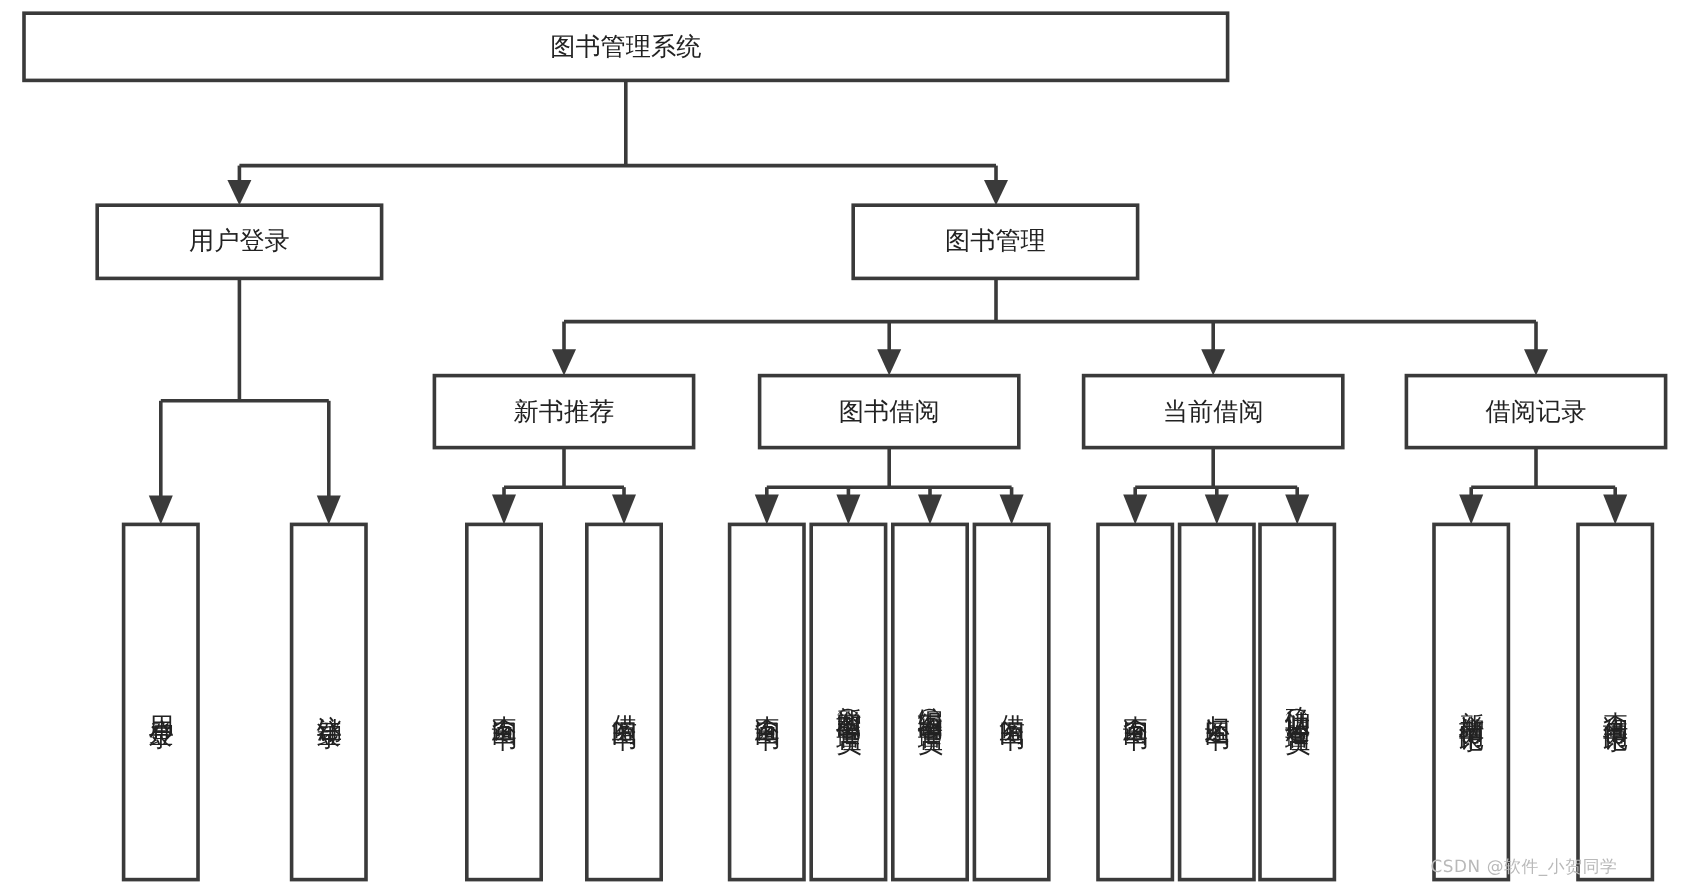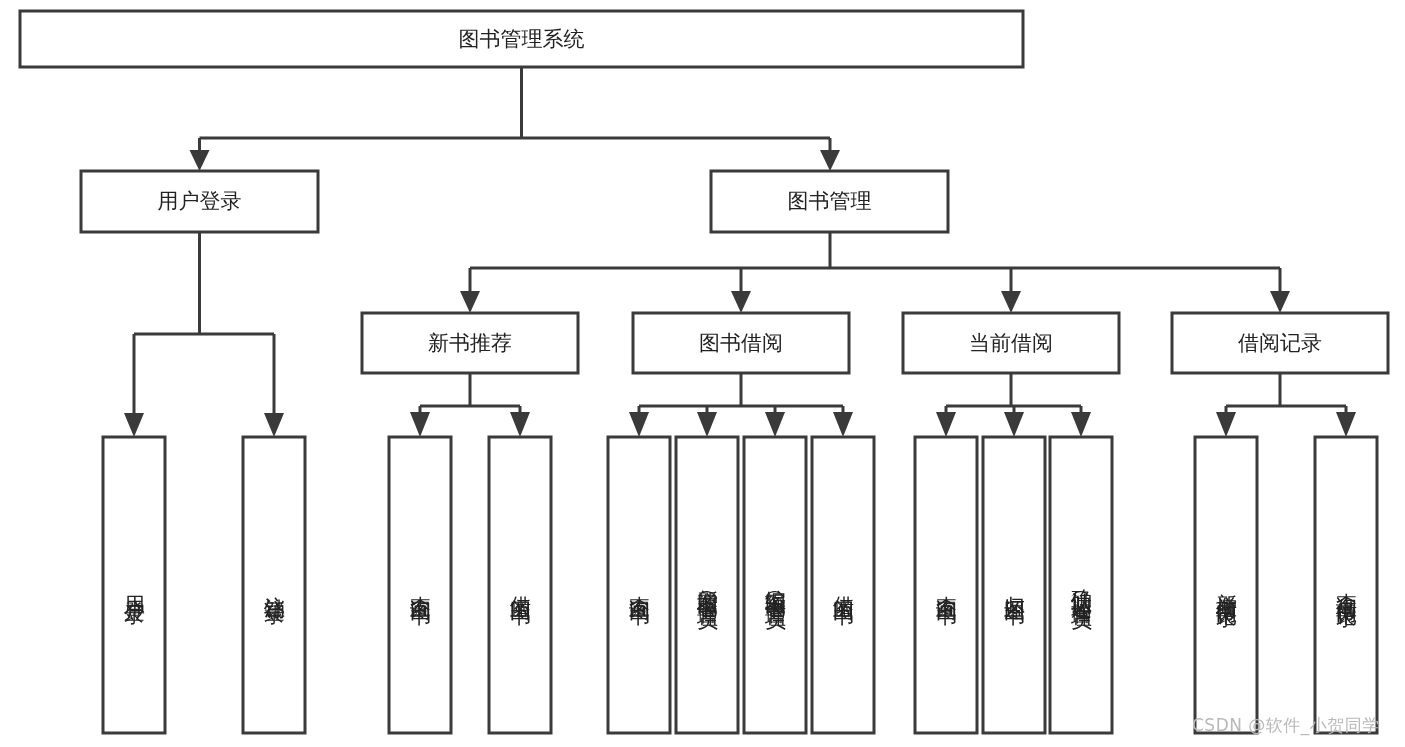--- a/index.html
+++ b/index.html
@@ -60,21 +60,21 @@
     letter-spacing: 3px;
     white-space: nowrap;
     text-align: center;
     pointer-events: none;
   }
   .watermark {
     position: absolute;
     left: 1192px;
     top: 714px;
     font-family: "DejaVu Sans", "Liberation Sans", sans-serif;
-    font-size: 17px;
+    font-size: 14px;
     color: #b9b9b9;
     white-space: nowrap;
     letter-spacing: 0.5px;
   }
 </style>
 </head>
 <body>
 
 <div id="diagram-root">
 

